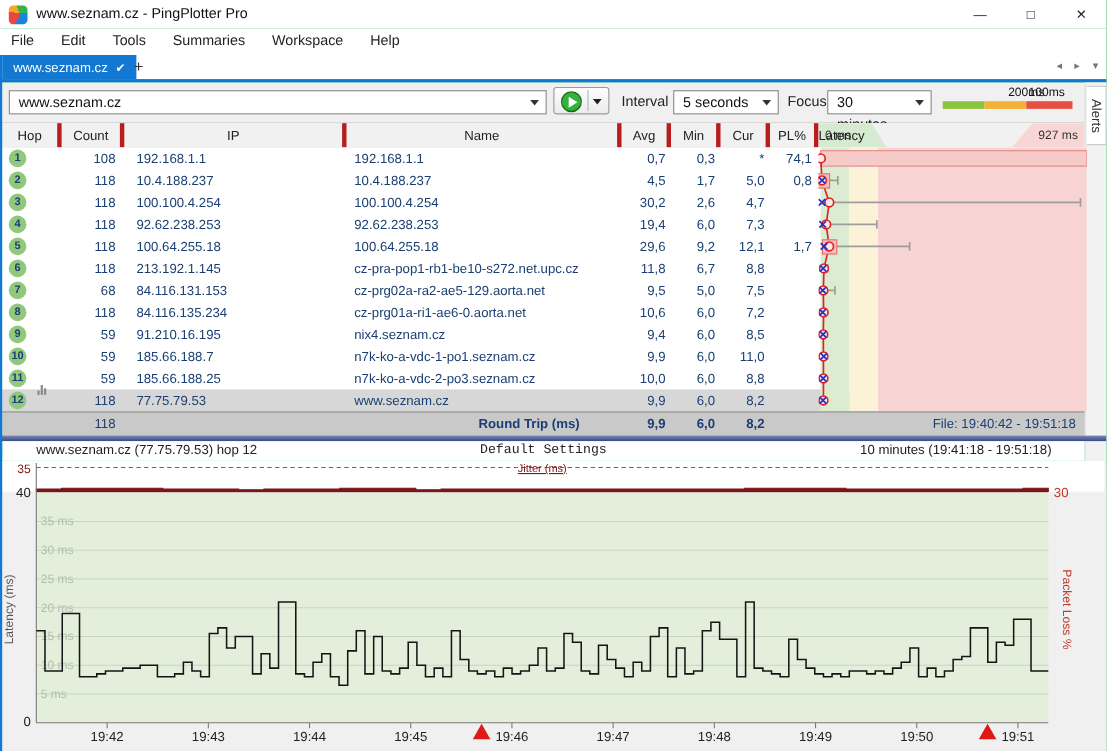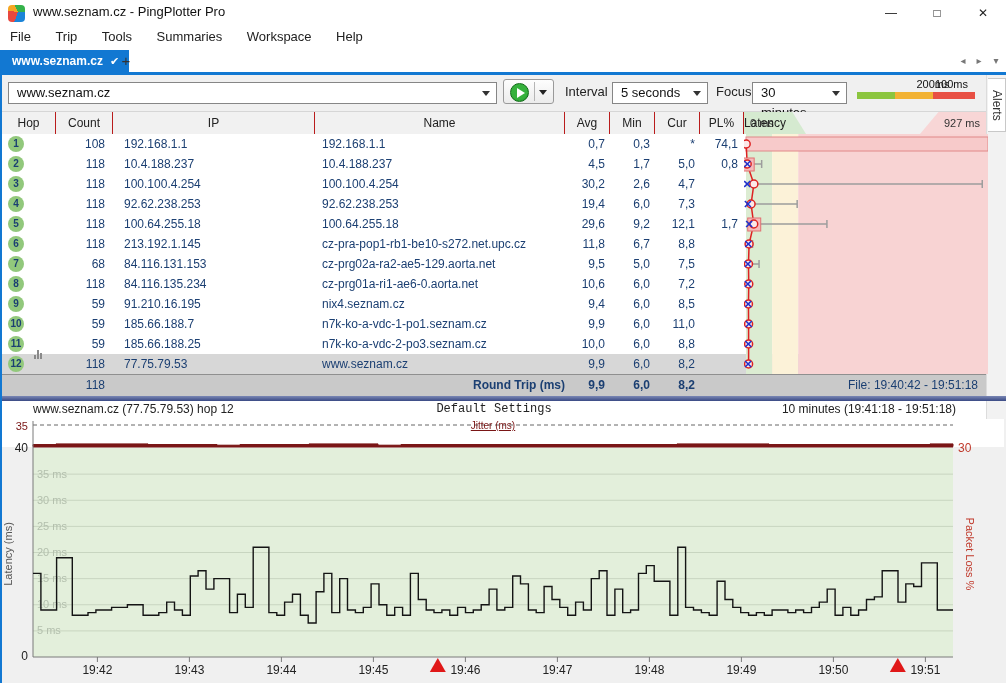--- a/index.html
+++ b/index.html
@@ -15,21 +15,21 @@
   .win-btn{top:0;width:46px;height:26px;text-align:center;line-height:26px;font-size:12px;color:#222;}
   #btn-min{left:868px;} #btn-max{left:914px;} #btn-close{left:960px;}
 
   
   #menubar{left:0;top:26px;width:1006px;height:24px;background:#fff;}
   .menu-item{display:inline-block;padding:3px 10px;font-size:13px;color:#222;}
 
   
   #tabbar{left:0;top:50px;width:1006px;height:22px;background:#fff;}
   #tab-active{position:absolute;left:2px;top:0;height:22px;background:#1278d2;color:#fff;
-    font-size:12px;line-height:22px;padding:0 10px;font-weight:bold;}
+    font-size:12px;line-height:22px;padding:0 10px;}
   #tab-check{margin-left:7px;font-size:11px;}
   #tab-add{position:absolute;left:116px;top:0;width:20px;height:22px;text-align:center;
     line-height:22px;font-size:15px;color:#333;}
   .tab-scroll{top:3px;width:14px;height:16px;color:#777;font-size:10px;text-align:center;line-height:16px;}
   #tab-underline{left:0;top:72px;width:1006px;height:3px;background:#1278d2;}
 
   
   #toolbar{left:0;top:75px;width:1006px;height:36px;background:#f0f0f0;border-bottom:1px solid #d6d6d6;}
   .combo{position:absolute;background:#fff;border:1px solid #868686;font-size:13px;color:#111;
     line-height:20px;padding:0 22px 0 8px;box-sizing:border-box;height:22px;}
@@ -57,21 +57,21 @@
   
   #alerts-strip{left:986px;top:75px;width:20px;height:608px;background:#f2f2f2;border-left:1px solid #dcdcdc;}
   #alerts-tab{position:absolute;left:1px;top:3px;width:17px;height:52px;background:#fff;
     border:1px solid #c8c8c8;border-left:none;writing-mode:vertical-rl;
     font-size:12px;color:#333;text-align:center;line-height:17px;}
 
   
   #hoptable{left:2px;top:112px;width:984px;height:284px;background:#fff;}
   #t-header{position:absolute;left:0;top:0;width:984px;height:22px;background:#f1f1f1;
     border-bottom:1px solid #cfcfcf;font-size:12px;color:#222;}
-  .h-cell{position:absolute;top:0;height:22px;line-height:22px;text-align:center;border-right:1px solid #b91c1c;box-sizing:border-box;}
+  .h-cell{position:absolute;top:0;height:22px;line-height:22px;text-align:center;border-right:4px solid #b91c1c;box-sizing:border-box;}
   .h-hop{left:0;width:54px;} .h-count{left:54px;width:57px;} .h-ip{left:111px;width:202px;}
   .h-name{left:313px;width:250px;} .h-avg{left:563px;width:45px;} .h-min{left:608px;width:45px;}
   .h-cur{left:653px;width:45px;} .h-pl{left:698px;width:44px;}
   #wedge-green{position:absolute;left:742px;top:0;width:62px;height:22px;background:#d5ead0;
     clip-path:polygon(0 0,78% 0,100% 100%,0 100%);}
   #wedge-pink{position:absolute;left:918px;top:0;width:66px;height:22px;background:#f8d6d6;
     clip-path:polygon(28% 0,100% 0,100% 100%,0 100%);}
   #lat-left{position:absolute;left:748px;top:0;line-height:22px;font-size:11px;color:#333;}
   #lat-center{position:absolute;left:742px;top:0;width:242px;text-align:left;line-height:22px;font-size:12px;color:#222;}
   #lat-right{position:absolute;left:922px;top:0;width:56px;text-align:right;line-height:22px;font-size:11px;color:#333;}
@@ -89,21 +89,21 @@
   .bars-icon b:nth-child(1){left:0;height:4px;} .bars-icon b:nth-child(2){left:3px;height:9px;}
   .bars-icon b:nth-child(3){left:6px;height:6px;}
   .c-count{left:54px;width:49px;text-align:right;}
   .c-ip{left:122px;width:186px;} .c-name{left:320px;width:240px;}
   .c-avg{left:563px;width:40px;text-align:right;} .c-min{left:608px;width:40px;text-align:right;}
   .c-cur{left:653px;width:40px;text-align:right;} .c-pl{left:698px;width:38px;text-align:right;}
   #hop-graph{position:absolute;left:742px;top:22px;}
 
   #roundtrip{position:absolute;left:0;top:262px;width:984px;height:22px;background:#c9c9c9;
     border-top:1px solid #8f8f8f;font-size:12px;color:#1b3f72;box-sizing:border-box;}
-  #rt-label{left:433px;width:130px;text-align:right;font-weight:bold;}
+  #rt-label{left:433px;width:130px;font-weight:bold;}
   #rt-focus{left:760px;width:216px;text-align:right;}
   #roundtrip .cell{line-height:21px;}
   #rt-count{font-weight:normal;}
   #roundtrip .c-avg,#roundtrip .c-min,#roundtrip .c-cur{font-weight:bold;}
 
   
   #splitter{left:0;top:396px;width:1006px;height:5px;background:linear-gradient(#7a87b4,#3a4a85);}
 
   
   #graph-header{left:2px;top:401px;width:984px;height:18px;background:#fff;font-size:12px;color:#222;}
@@ -123,21 +123,21 @@
   <div id="titlebar" class="abs">
     <div id="app-icon" class="abs"></div>
     <div id="title-text" class="abs">www.seznam.cz - PingPlotter Pro</div>
     <div id="btn-min" class="abs win-btn">—</div>
     <div id="btn-max" class="abs win-btn">□</div>
     <div id="btn-close" class="abs win-btn">✕</div>
   </div>
 
   <div id="menubar" class="abs">
     <span class="menu-item">File</span>
-    <span class="menu-item">Trip</span>
+    <span class="menu-item">Edit</span>
     <span class="menu-item">Tools</span>
     <span class="menu-item">Summaries</span>
     <span class="menu-item">Workspace</span>
     <span class="menu-item">Help</span>
   </div>
 
   <div id="tabbar" class="abs">
     <div id="tab-active">
       <span>www.seznam.cz</span><span id="tab-check">✔</span>
     </div>

